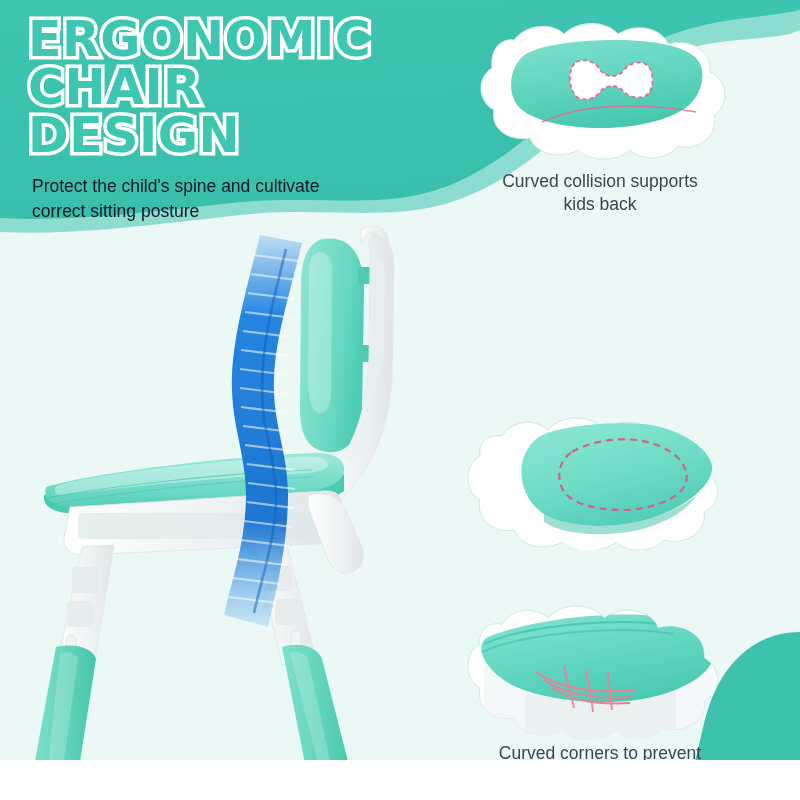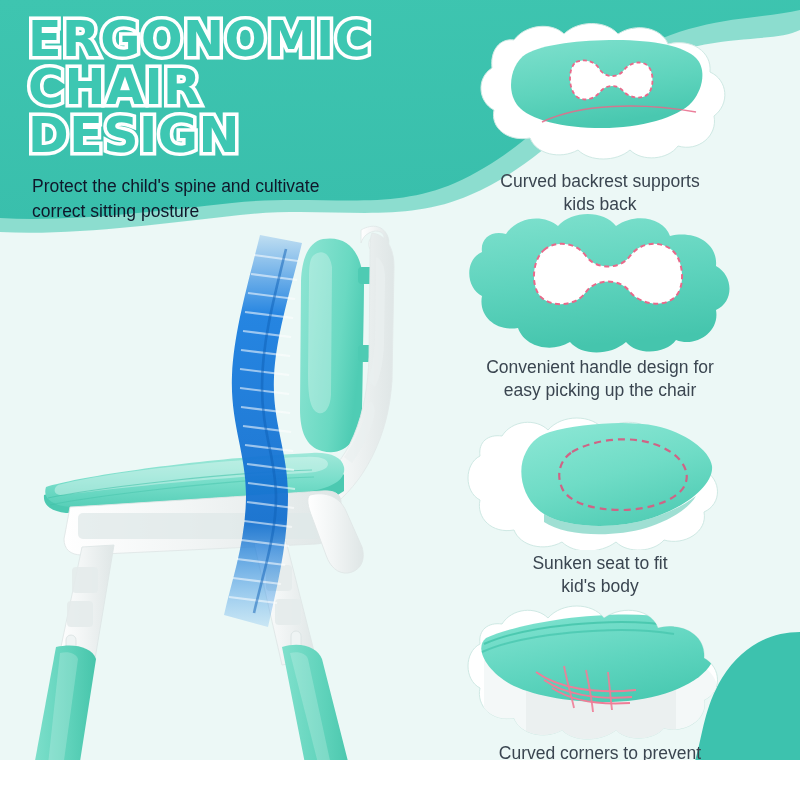--- a/index.html
+++ b/index.html
@@ -358,69 +358,24 @@
                    C190,44 202,42 208,48
                    C214,54 214,70 208,76
                    C202,82 190,80 184,74
                    C178,66 166,66 160,74
                    C154,82 142,84 136,78
                    C128,70 128,50 136,44 Z"></path>
 
           <path fill="none" stroke="#e8698a" stroke-width="1.6" opacity="0.85" d="M102,104 C140,86 200,84 256,94"></path>
         </svg>
       </div>
-      <div class="feature-caption">Curved backrest supports
+      <div class="feature-caption">Curved collision supports
 kids back</div>
     </div>
 
-    <div class="feature f2">
-      <div class="feature-art">
-        <svg width="320" height="148" viewBox="0 0 320 148" xmlns="http://www.w3.org/2000/svg">
-          <defs>
-            <linearGradient id="f2grad" x1="0" y1="0" x2="0.2" y2="1">
-              <stop offset="0%" stop-color="#7fe1ce"></stop>
-              <stop offset="55%" stop-color="#5ed3bd"></stop>
-              <stop offset="100%" stop-color="#45c5ad"></stop>
-            </linearGradient>
-          </defs>
-
-          <path fill="url(#f2grad)" d="M66,28 C78,10 104,8 118,20
-                   C132,4 164,4 176,20
-                   C196,6 224,12 230,30
-                   C256,24 278,38 276,60
-                   C294,70 294,96 276,104
-                   C280,126 256,142 236,134
-                   C226,148 198,150 186,136
-                   C170,150 142,150 130,136
-                   C110,148 84,140 78,122
-                   C56,126 38,110 42,90
-                   C26,82 24,54 42,46
-                   C40,32 52,24 66,28 Z"></path>
-
-          <path fill="#ffffff" d="M104,44 C116,34 136,36 146,50
-                   C156,64 180,64 190,50
-                   C200,36 220,34 232,44
-                   C244,54 246,82 234,92
-                   C222,102 200,98 190,86
-                   C180,72 156,72 146,86
-                   C136,100 114,102 102,92
-                   C90,82 92,54 104,44 Z"></path>
-          <path fill="none" stroke="#e8698a" stroke-width="2" stroke-dasharray="5 3.6" d="M104,44 C116,34 136,36 146,50
-                   C156,64 180,64 190,50
-                   C200,36 220,34 232,44
-                   C244,54 246,82 234,92
-                   C222,102 200,98 190,86
-                   C180,72 156,72 146,86
-                   C136,100 114,102 102,92
-                   C90,82 92,54 104,44 Z"></path>
-        </svg>
-      </div>
-      <div class="feature-caption">Convenient handle design for
-easy picking up the chair</div>
-    </div>
 
     <div class="feature f3">
       <div class="feature-art">
         <svg width="320" height="142" viewBox="0 0 320 142" xmlns="http://www.w3.org/2000/svg">
           <defs>
             <linearGradient id="f3grad" x1="0.1" y1="0" x2="0.6" y2="1">
               <stop offset="0%" stop-color="#8ce7d5"></stop>
               <stop offset="55%" stop-color="#6fdcc6"></stop>
               <stop offset="100%" stop-color="#52cdb5"></stop>
             </linearGradient>
@@ -451,22 +406,20 @@
                    C242,90 212,102 182,102
                    C152,102 128,94 122,80
                    C116,66 120,52 132,44 Z"></path>
 
           <path fill="#3fc0a8" opacity="0.5" d="M104,106 C126,120 176,122 212,110
                    C230,104 246,96 256,88
                    C248,102 226,114 206,120
                    C172,130 124,128 104,114 Z"></path>
         </svg>
       </div>
-      <div class="feature-caption">Sunken seat to fit
-kid's body</div>
     </div>
 
     <div class="feature f4">
       <div class="feature-art">
         <svg width="320" height="140" viewBox="0 0 320 140" xmlns="http://www.w3.org/2000/svg">
           <defs>
             <linearGradient id="f4grad" x1="0.2" y1="0" x2="0.7" y2="1">
               <stop offset="0%" stop-color="#7fe2cf"></stop>
               <stop offset="55%" stop-color="#5fd5bf"></stop>
               <stop offset="100%" stop-color="#49c9b1"></stop>

